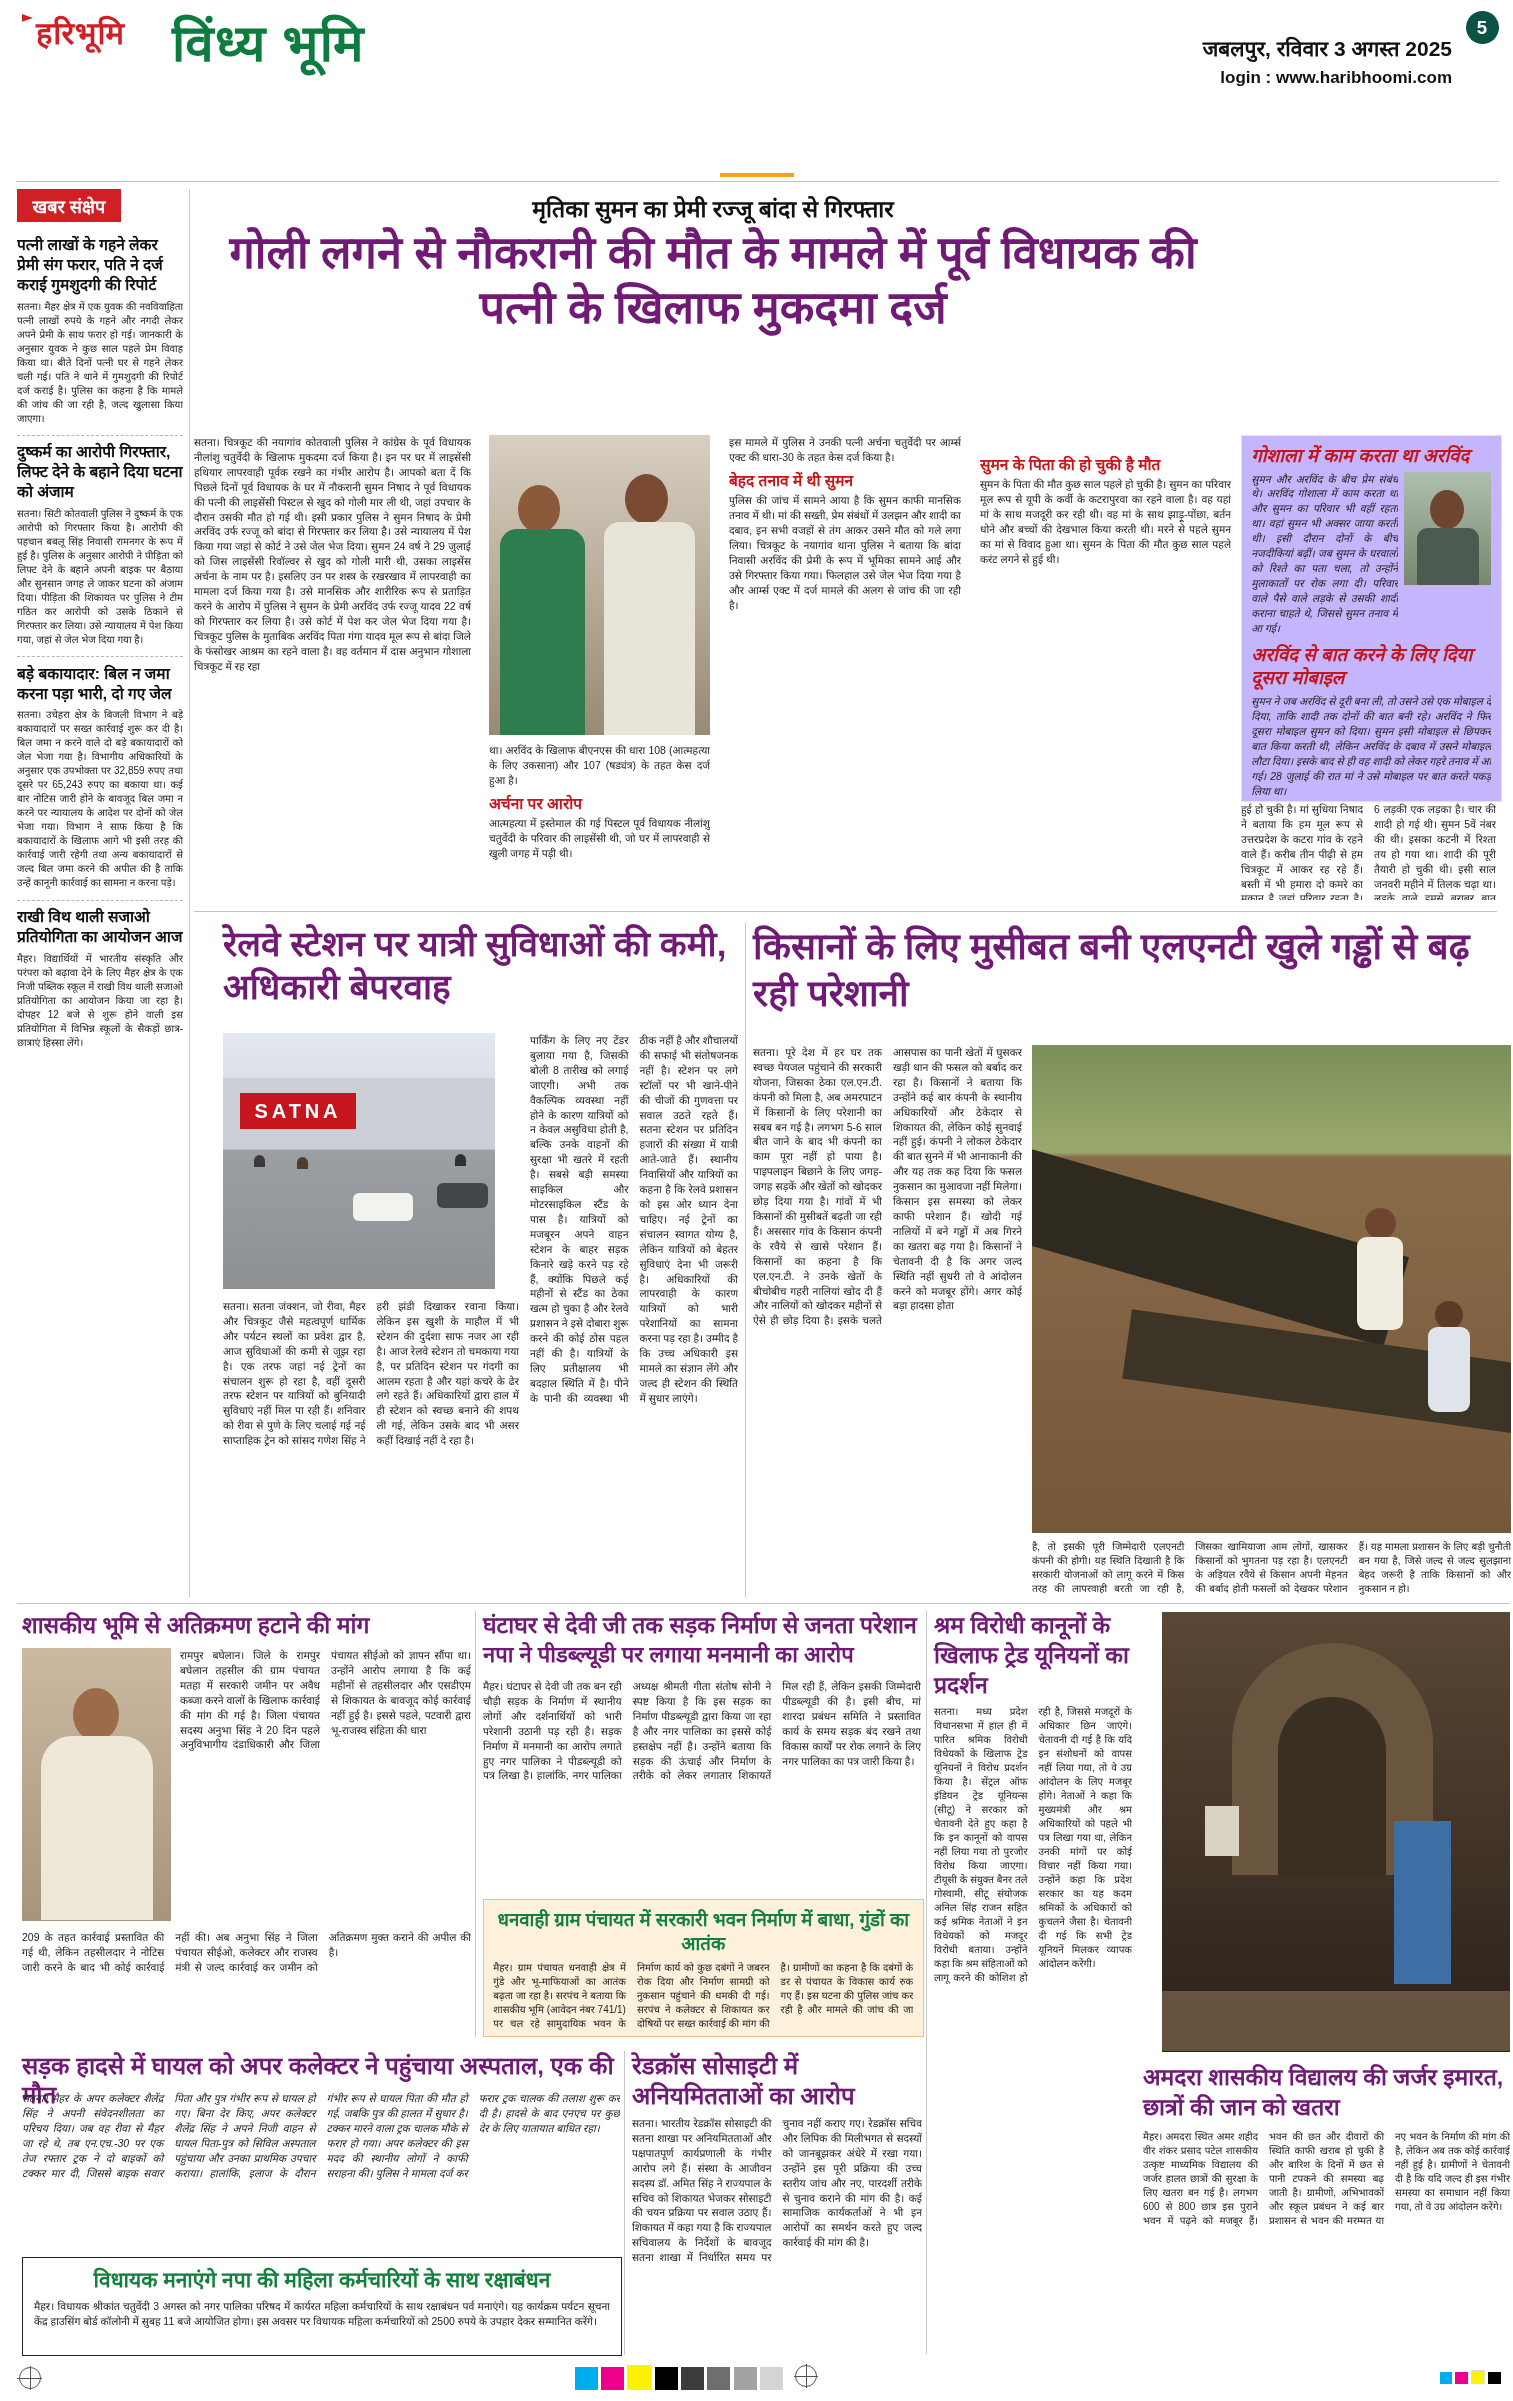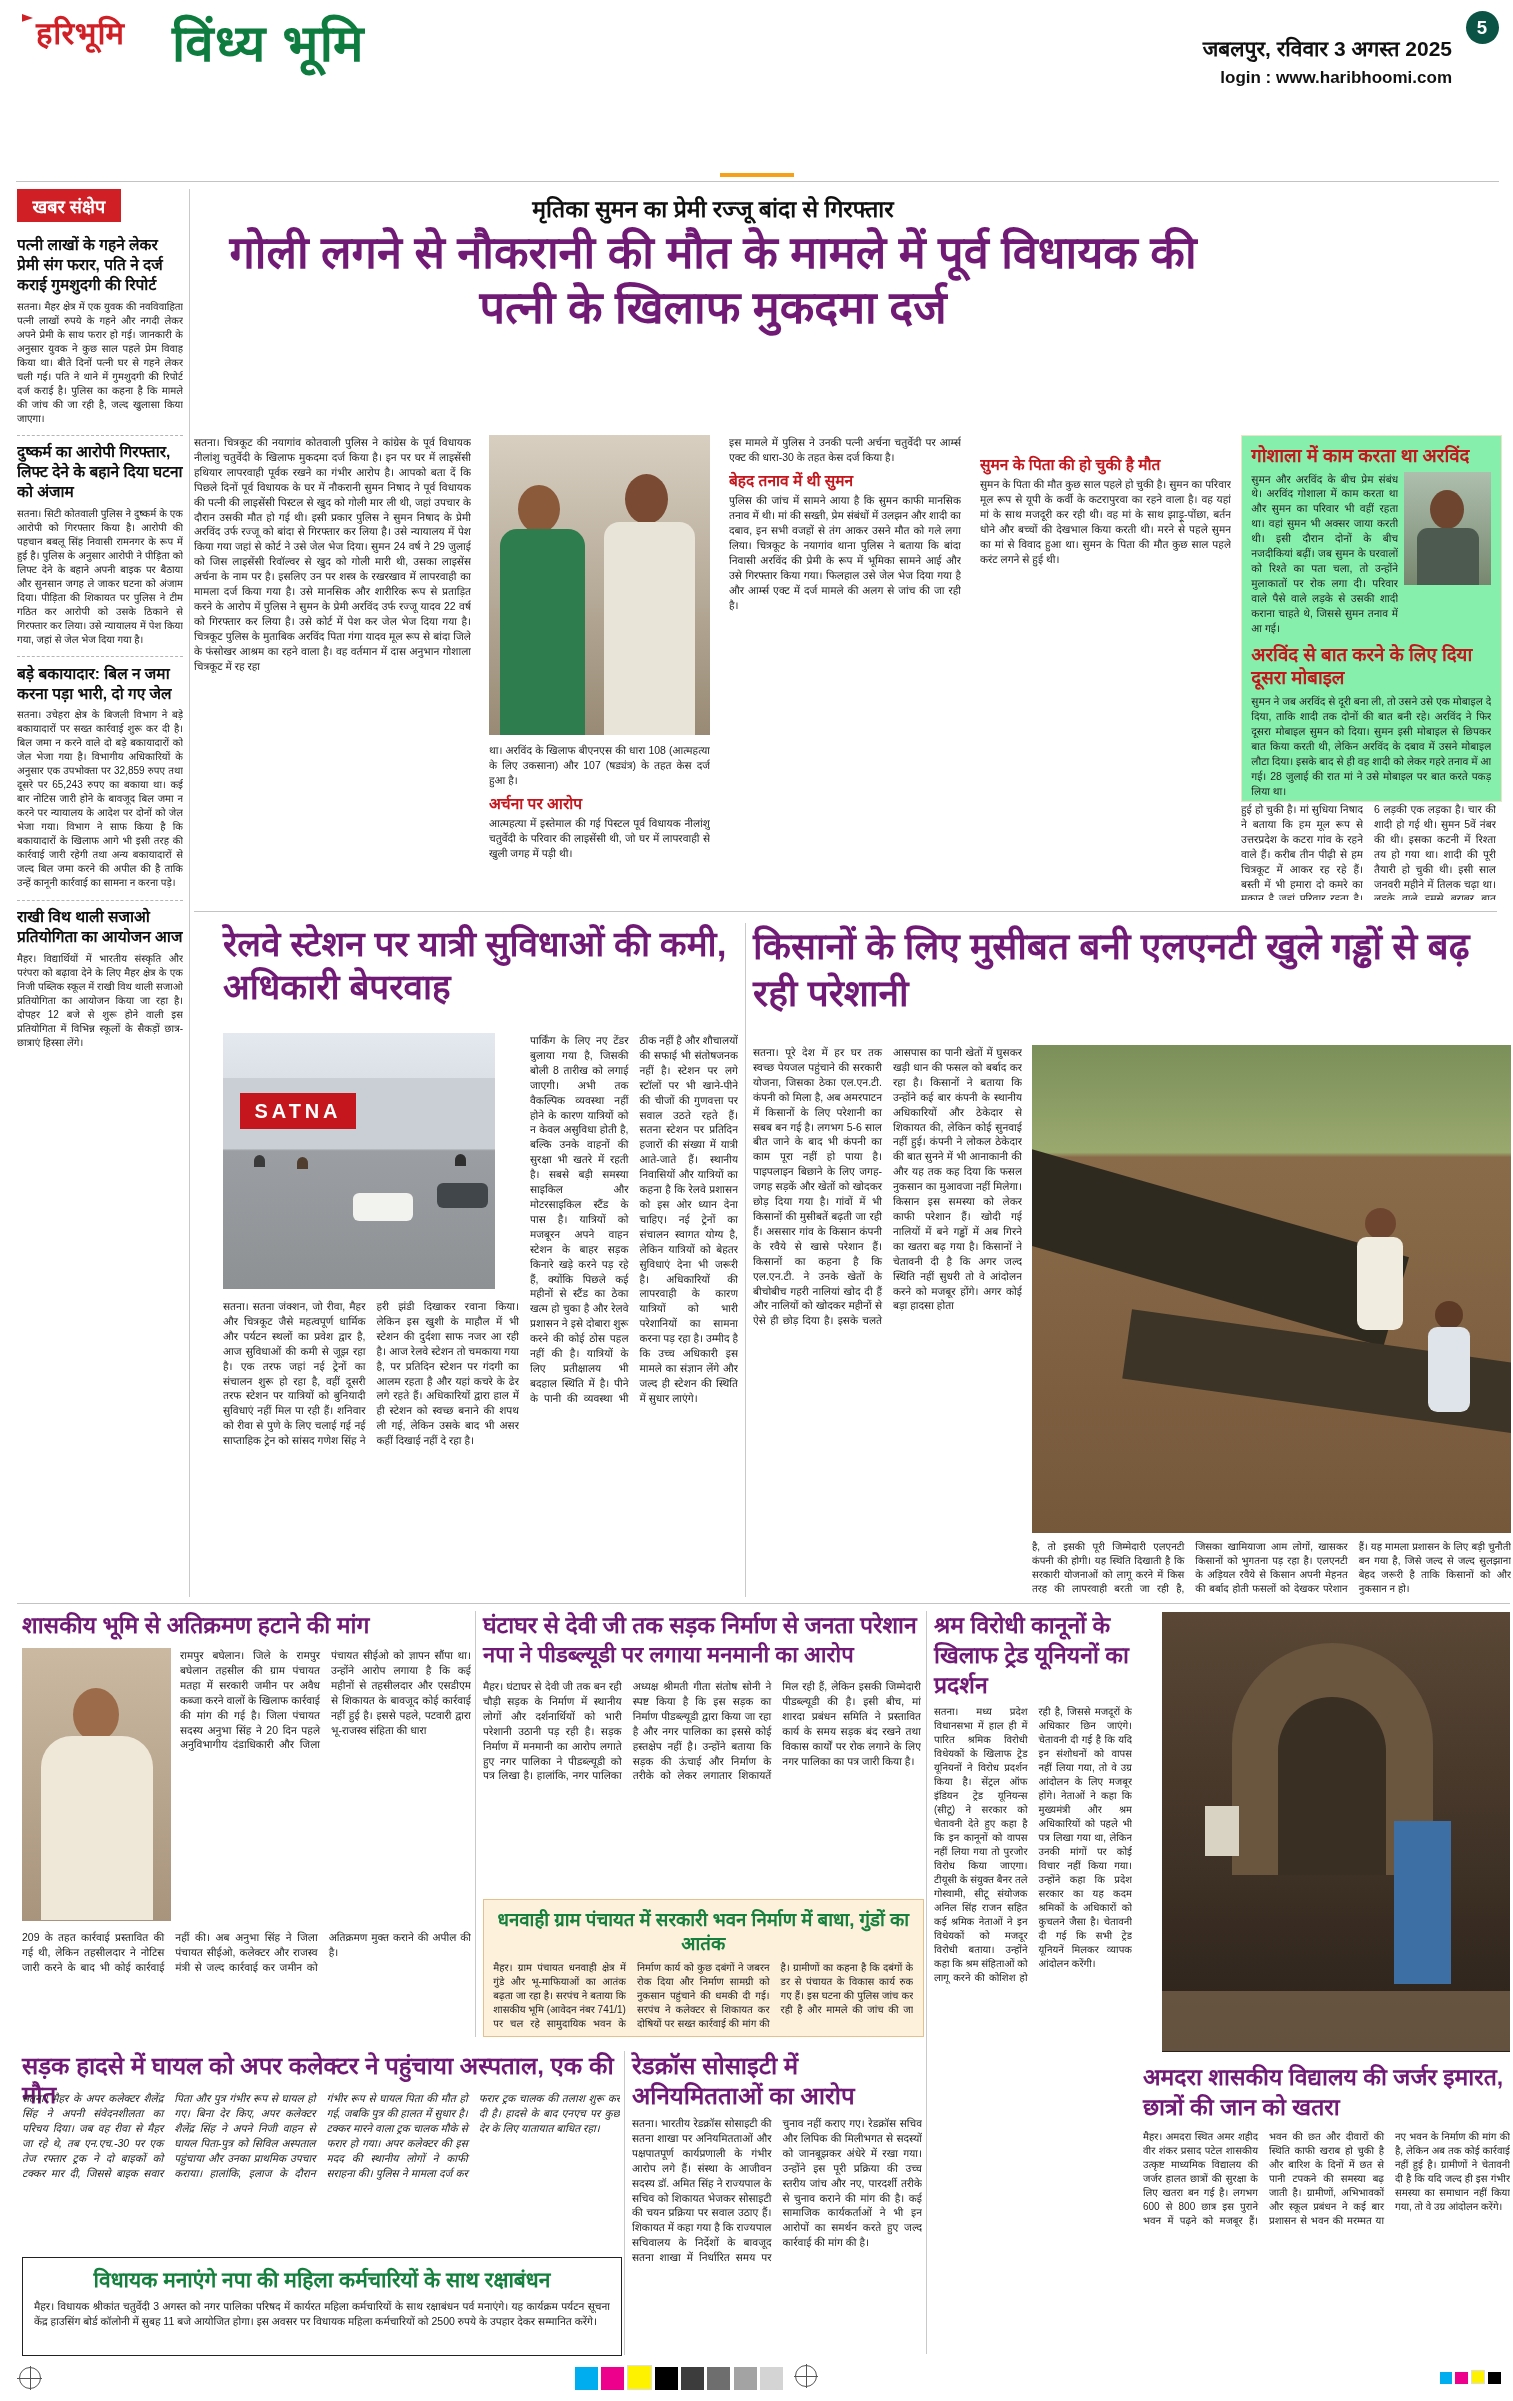--- a/index.html
+++ b/index.html
@@ -34,21 +34,21 @@
   
   .briefs{border-right:0.8px solid #c9c9c9;padding-right:6.2px;overflow:hidden;}
   .briefs-chip{display:inline-block;background:#d11f26;color:#fff;font-size:18px;font-weight:bold;
                padding:4.6px 15.5px;margin-bottom:6.2px;}
   .brief-hl{font-size:15.5px;font-weight:800;color:#111;line-height:1.3;margin:6.2px 0 4.6px;}
   .brief-item{border-bottom:0.8px dashed #b5b5b5;padding-bottom:9.3px;margin-bottom:4.6px;}
 
   .kicker{text-align:center;font-size:23px;font-weight:800;color:#111;}
   .main-hl{text-align:center;font-size:45px;}
   .subhead{font-size:15.5px;font-weight:800;color:#c4161c;margin:6.2px 0 3.1px;line-height:1.25;}
-  .rightbox{background:#86efac;border:0.8px solid #efe2c8;padding:7.7px 9.3px;overflow:hidden;}
+  .rightbox{background:#c4b5fd;border:0.8px solid #efe2c8;padding:7.7px 9.3px;overflow:hidden;font-style:italic;}
   .rb-hl{font-size:18.6px;font-weight:800;color:#c4161c;line-height:1.25;margin-bottom:4.6px;}
 
   .sec-hl{font-size:35px;}
   .sec-hl2{font-size:37px;line-height:1.28;}
   .bot-hl{font-size:23px;line-height:1.28;}
 
   .boxed-warm{background:#fdf1dc;border:0.8px solid #e4c08e;padding:7.7px 9.3px;overflow:hidden;}
   .boxed-dark{border:1.5px solid #222;padding:7.7px 11px;overflow:hidden;}
   .box-hl{font-size:21px;font-weight:800;color:#15803d;text-align:center;line-height:1.3;}
 

